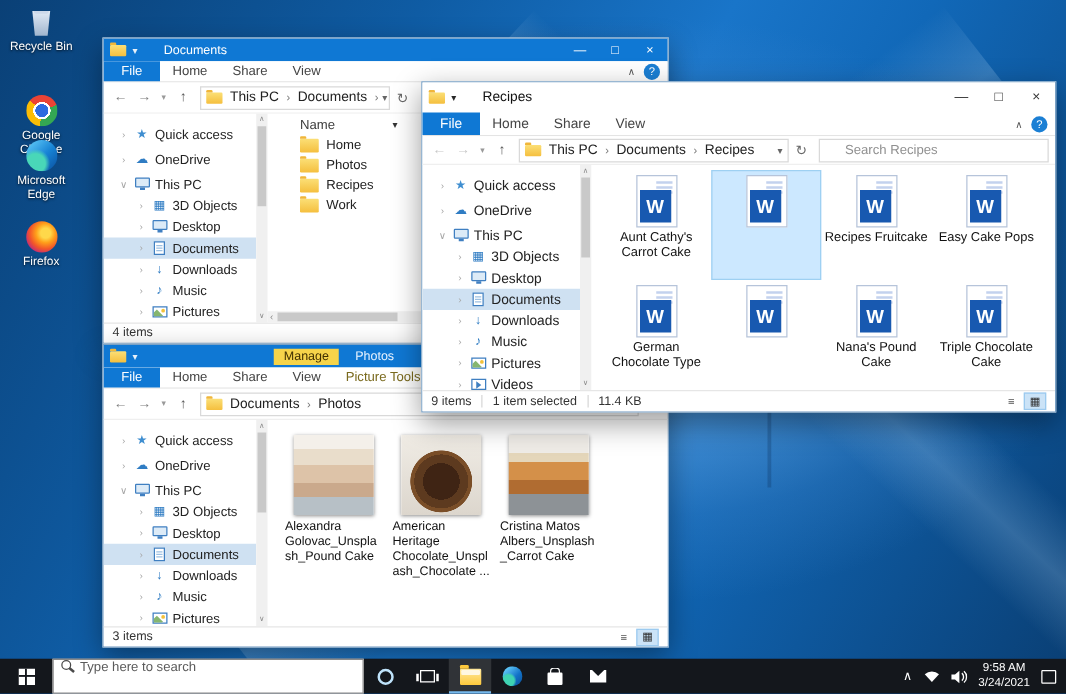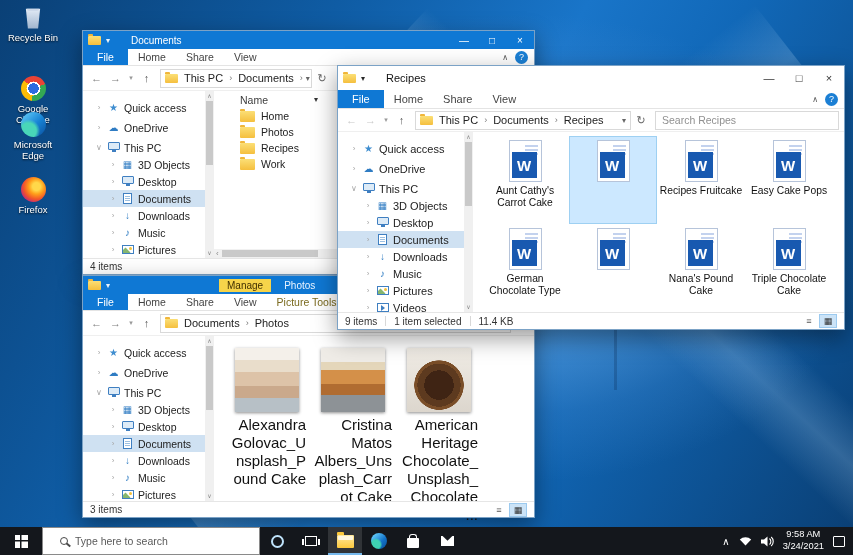--- a/index.html
+++ b/index.html
@@ -66,21 +66,21 @@
   .navbtn.sm{width:10px;font-size:7px;color:#999}
   .navbtn.disabled{color:#c8c8c8}
   .navbtn.up{color:#555}
   .addrfield{height:19px;border:1px solid #d9d9d9;display:flex;align-items:center;padding:0 4px;gap:3px;background:#fff;margin-left:3px}
   #win-docs .addrfield{width:152px}
   #win-photos .addrfield,#win-recipes .addrfield{flex:1}
   .crumb{padding:0 3px;white-space:nowrap;color:#222}
   .csep{color:#777;font-size:9px}
   .addr-dd{margin-left:auto;color:#666;font-size:8px}
   .refreshico{width:16px;text-align:center;color:#666;font-size:11px}
-  .searchbox{width:184px;height:19px;border:1px solid #d9d9d9;font-family:inherit;font-size:10.5px;padding:0 6px;margin-left:4px;color:#333;outline:none}
+  .searchbox{width:184px;height:19px;border:1px solid #d9d9d9;font-family:inherit;font-size:10.5px;padding:0 20px;margin-left:4px;color:#333;outline:none}
   .searchbox::placeholder{color:#909090}
 
   .content{flex:1;display:flex;min-height:0;background:#fff}
   .sidebar{flex:0 0 auto;padding-top:8px;overflow:hidden;font-size:10.5px}
   #win-docs .sidebar,#win-photos .sidebar{width:122px}
   #win-recipes .sidebar{width:126px;font-size:11px}
   .side-item{height:17px;display:flex;align-items:center;gap:3px;padding-left:12px;white-space:nowrap;color:#222}
   .side-item.d1{padding-left:26px}
   .side-item.sel{background:#cfe1f2}
   .side-item.group{margin-top:3px}
@@ -121,39 +121,39 @@
   .wblock{position:absolute;left:2px;top:11px;width:25px;height:26px;background:#1859b0;color:#fff;font-weight:700;font-size:15px;display:flex;align-items:center;justify-content:center}
   .glabel{margin-top:3px;text-align:center;font-size:10.3px;line-height:1.18;color:#111;max-width:86px;word-wrap:break-word}
 
   
   .pgrid{flex:1;display:flex;gap:8px;padding:12px 0 0 14px;align-items:flex-start}
   .pcell{width:78px;display:flex;flex-direction:column;align-items:center}
   .thumb{width:64px;height:64px;box-shadow:0 1px 3px rgba(0,0,0,.45);flex:0 0 auto}
   .t1{background:linear-gradient(180deg,#f4f0ea 0 18%,#e9ddcb 18% 38%,#ddc3a8 38% 60%,#caa98c 60% 78%,#b7c0c6 78%)}
   .t2{background:radial-gradient(circle at 50% 58%,#3f2414 0 30%,#5d3a1f 30% 44%,#7a4e28 44% 50%,rgba(0,0,0,0) 51%),linear-gradient(#f0ece5,#dcd6cd)}
   .t3{background:linear-gradient(180deg,#efece7 0 22%,#e4d6ba 22% 34%,#d49049 34% 56%,#b06c31 56% 74%,#8d9296 74%)}
-  .plabel{margin-top:4px;text-align:right;font-size:15px;line-height:1.2;color:#111;max-width:78px;word-wrap:break-word}
+  .plabel{margin-top:4px;text-align:left;font-size:10px;line-height:1.2;color:#111;max-width:78px;word-wrap:break-word}
 
   
   .i-mon{width:12px;height:8px;border:1px solid #3f7fc1;border-radius:1px;background:#ddebf7;position:relative;margin-bottom:3px}
   .i-mon::after{content:"";position:absolute;left:3px;bottom:-3px;width:4px;height:2px;background:#3f7fc1}
   .i-page{width:9px;height:11px;border:1px solid #3f7fc1;background:#fff;position:relative}
   .i-page::before{content:"";position:absolute;left:1px;top:2px;width:5px;height:1px;background:#9cc0e2;box-shadow:0 2px 0 #9cc0e2,0 4px 0 #9cc0e2}
   .i-pic{width:12px;height:9px;border:1px solid #3f7fc1;background:#fff;position:relative;overflow:hidden}
   .i-pic::before{content:"";position:absolute;left:-1px;bottom:-3px;width:7px;height:7px;background:#86b66f;transform:rotate(45deg)}
   .i-pic::after{content:"";position:absolute;right:1px;top:1px;width:3px;height:3px;border-radius:50%;background:#f3c13a}
   .i-vid{width:12px;height:9px;border:1px solid #3f7fc1;background:#fff;display:flex;align-items:center;justify-content:center}
   .i-vid::before{content:"";width:0;height:0;border-left:4px solid #3f7fc1;border-top:3px solid transparent;border-bottom:3px solid transparent}
 
   
   .taskbar{position:absolute;left:0;bottom:0;width:853px;height:28px;background:#14171c;display:flex;align-items:stretch;z-index:100}
   .tbtn{width:34px;display:flex;align-items:center;justify-content:center;color:#fff}
   .tbtn.start{width:42px}
   .startlogo{width:13px;height:13px;background-color:#fff;background-image:linear-gradient(#14171c,#14171c),linear-gradient(#14171c,#14171c);background-size:1.5px 100%,100% 1.5px;background-position:50% 0,0 50%;background-repeat:no-repeat}
-  .tsearch{width:218px;background:#fff;border:1px solid #8a8a8a;display:flex;align-items:center;gap:7px;padding:0 17px}
+  .tsearch{width:249px;background:#fff;border:1px solid #8a8a8a;display:flex;align-items:flex-start;gap:7px;padding:0 6px}
   .mag{width:8px;height:8px;border:1.5px solid #4a4a4a;border-radius:50%;position:relative;flex:0 0 auto}
   .mag::after{content:"";position:absolute;width:5px;height:1.5px;background:#4a4a4a;right:-4px;bottom:-1px;transform:rotate(40deg)}
   .tsearch input{border:0;outline:0;background:transparent;flex:1;font-size:10.5px;font-family:inherit;color:#333;min-width:0}
   .tsearch input::placeholder{color:#5a5a5a}
   .cortanaico{width:13px;height:13px;border-radius:50%;border:2px solid #bfe3fb}
   .tviewico{width:12px;height:10px;border:1px solid #fff;position:relative}
   .tviewico::before,.tviewico::after{content:"";position:absolute;top:2px;width:2px;height:6px;background:#fff}
   .tviewico::before{left:-4px}.tviewico::after{right:-4px}
   .tb-folder{width:17px;height:13px;background:linear-gradient(#ffe9a0,#fdc93c);border-radius:1px;position:relative}
   .tb-folder::before{content:"";position:absolute;top:-3px;left:0;width:7px;height:3px;background:#fdc93c;border-radius:1px 1px 0 0}
@@ -428,26 +428,26 @@
       <div class="vthumb"></div>
       <div class="vspacer"></div>
       <span class="sarrow">∨</span>
     </div>
     <div class="pgrid">
       <div class="pcell">
         <div class="thumb t1"></div>
         <div class="plabel">Alexandra Golovac_Unsplash_Pound Cake</div>
       </div>
       <div class="pcell">
+        <div class="thumb t2"></div>
+        <div class="plabel">American Heritage Chocolate_Unsplash_Chocolate ...</div>
+      </div>
+      <div class="pcell">
         <div class="thumb t3"></div>
         <div class="plabel">Cristina Matos Albers_Unsplash_Carrot Cake</div>
-      </div>
-      <div class="pcell">
-        <div class="thumb t2"></div>
-        <div class="plabel">American Heritage Chocolate_Unsplash_Chocolate ...</div>
       </div>
     </div>
   </div>
   <div class="statusbar">
     <span>3 items</span>
     <span class="view-toggles">
       <span class="vt">
           <span>≡</span>
         </span>
       <span class="vt active">

